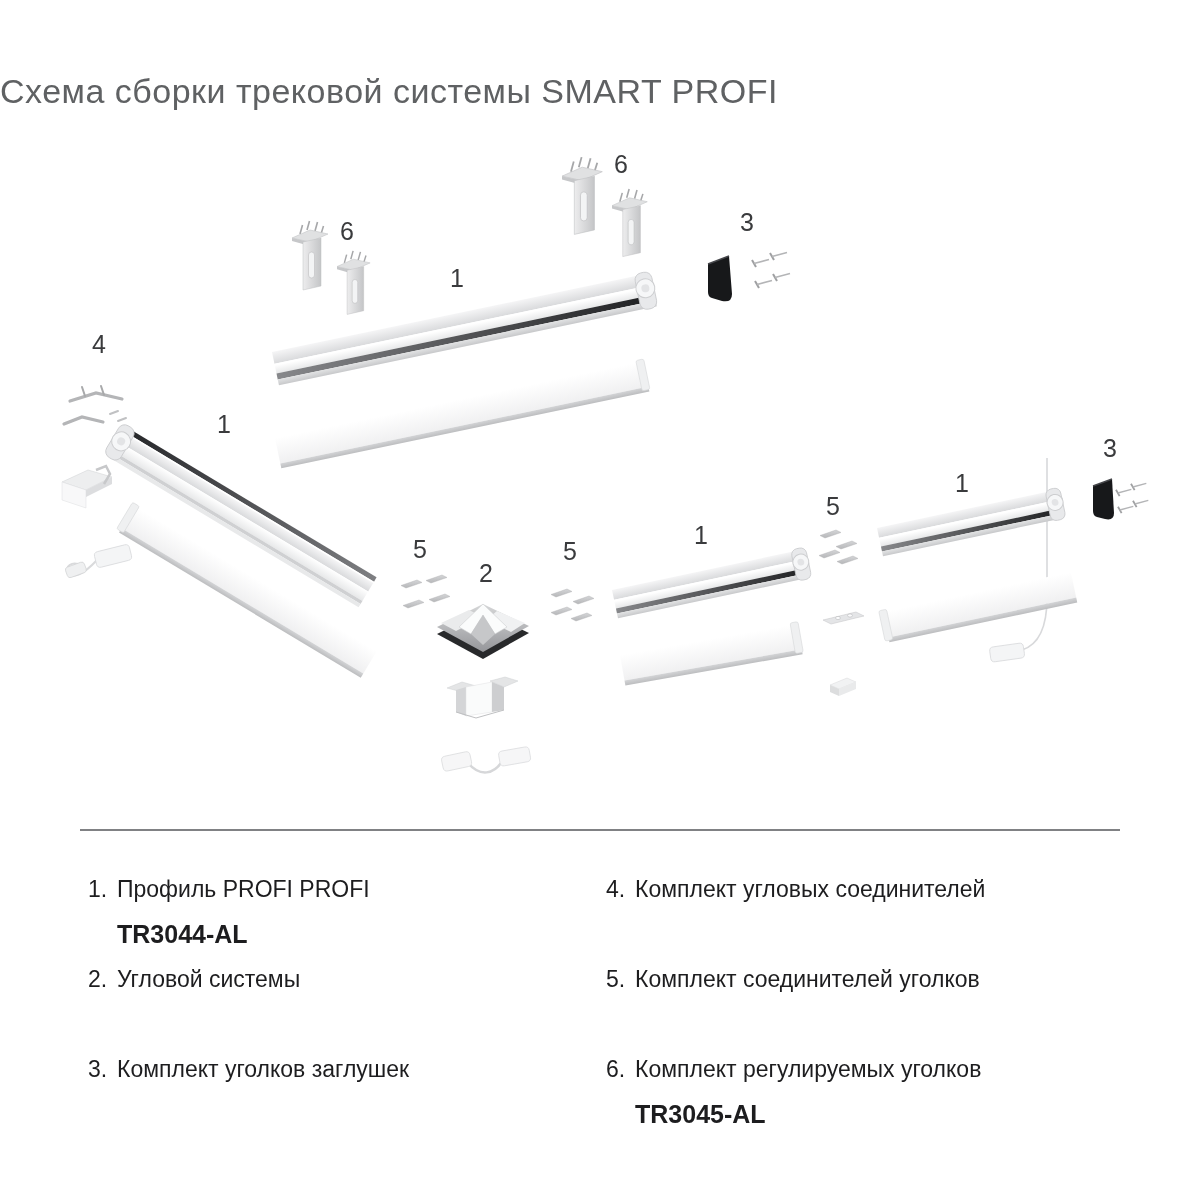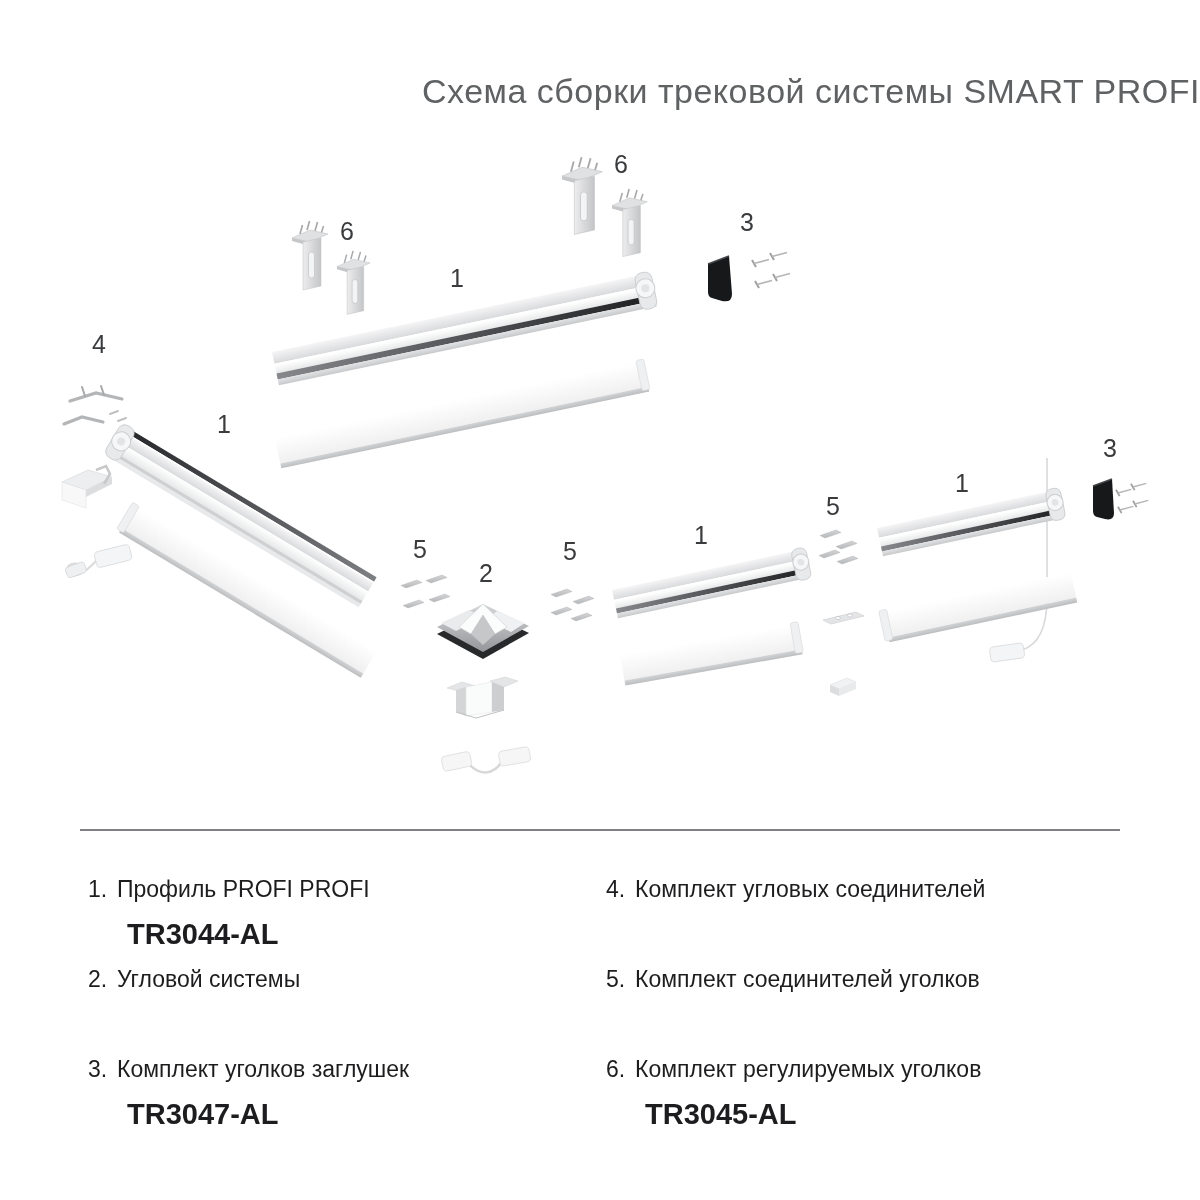--- a/index.html
+++ b/index.html
@@ -9,37 +9,37 @@
   *{box-sizing:border-box;}
   html,body{margin:0;padding:0;}
   body{
     width:1200px;height:1200px;position:relative;overflow:hidden;
     background:var(--page_bg);
     font-family:"Liberation Sans","DejaVu Sans",sans-serif;
     color:var(--legend_text);
   }
   .title{
     position:absolute;top:72px;left:0;width:1200px;margin:0;
-    text-align:right;font-size:34px;font-weight:400;letter-spacing:0.5px;
+    text-align:left;font-size:34px;font-weight:400;letter-spacing:0.5px;
     color:var(--title_text);
   }
   .diagram{position:absolute;left:0;top:0;width:1200px;height:1200px;}
   .diagram svg{position:absolute;left:0;top:0;}
   .callout{
     position:absolute;transform:translate(-50%,-50%);
     font-size:25px;color:var(--callout_text);line-height:1;
   }
   .divider{position:absolute;left:80px;top:829px;width:1040px;height:2px;background:var(--divider);}
   .legend-col{position:absolute;top:875px;}
   .legend-col.col1{left:88px;}
   .legend-col.col2{left:606px;}
   .legend-item{height:90px;}
   .l-row{display:flex;font-size:23px;line-height:28px;}
   .l-num{width:29px;flex:none;}
-  .l-code{margin-left:39px;margin-top:17px;font-size:29px;line-height:28px;font-weight:700;}
+  .l-code{margin-left:29px;margin-top:17px;font-size:25px;line-height:28px;font-weight:700;}
 </style>
 </head>
 <body>
 
 <h1 class="title">Схема сборки трековой системы SMART PROFI</h1>
 
 <div class="diagram">
 <svg width="1200" height="1200" viewBox="0 0 1200 1200">
   <defs>
     <linearGradient id="gTop" x1="0" y1="0" x2="0" y2="1">
@@ -330,21 +330,20 @@
     <div class="l-row">
       <span class="l-num">2.</span>
       <span class="l-name">Угловой системы</span>
     </div>
   </div>
   <div class="legend-item">
     <div class="l-row">
       <span class="l-num">3.</span>
       <span class="l-name">Комплект уголков заглушек</span>
     </div>
-    <div class="l-code">TR3047-AL</div>
   </div>
 </div>
 
 <div class="legend-col col2">
   <div class="legend-item">
     <div class="l-row">
       <span class="l-num">4.</span>
       <span class="l-name">Комплект угловых соединителей</span>
     </div>
   </div>

